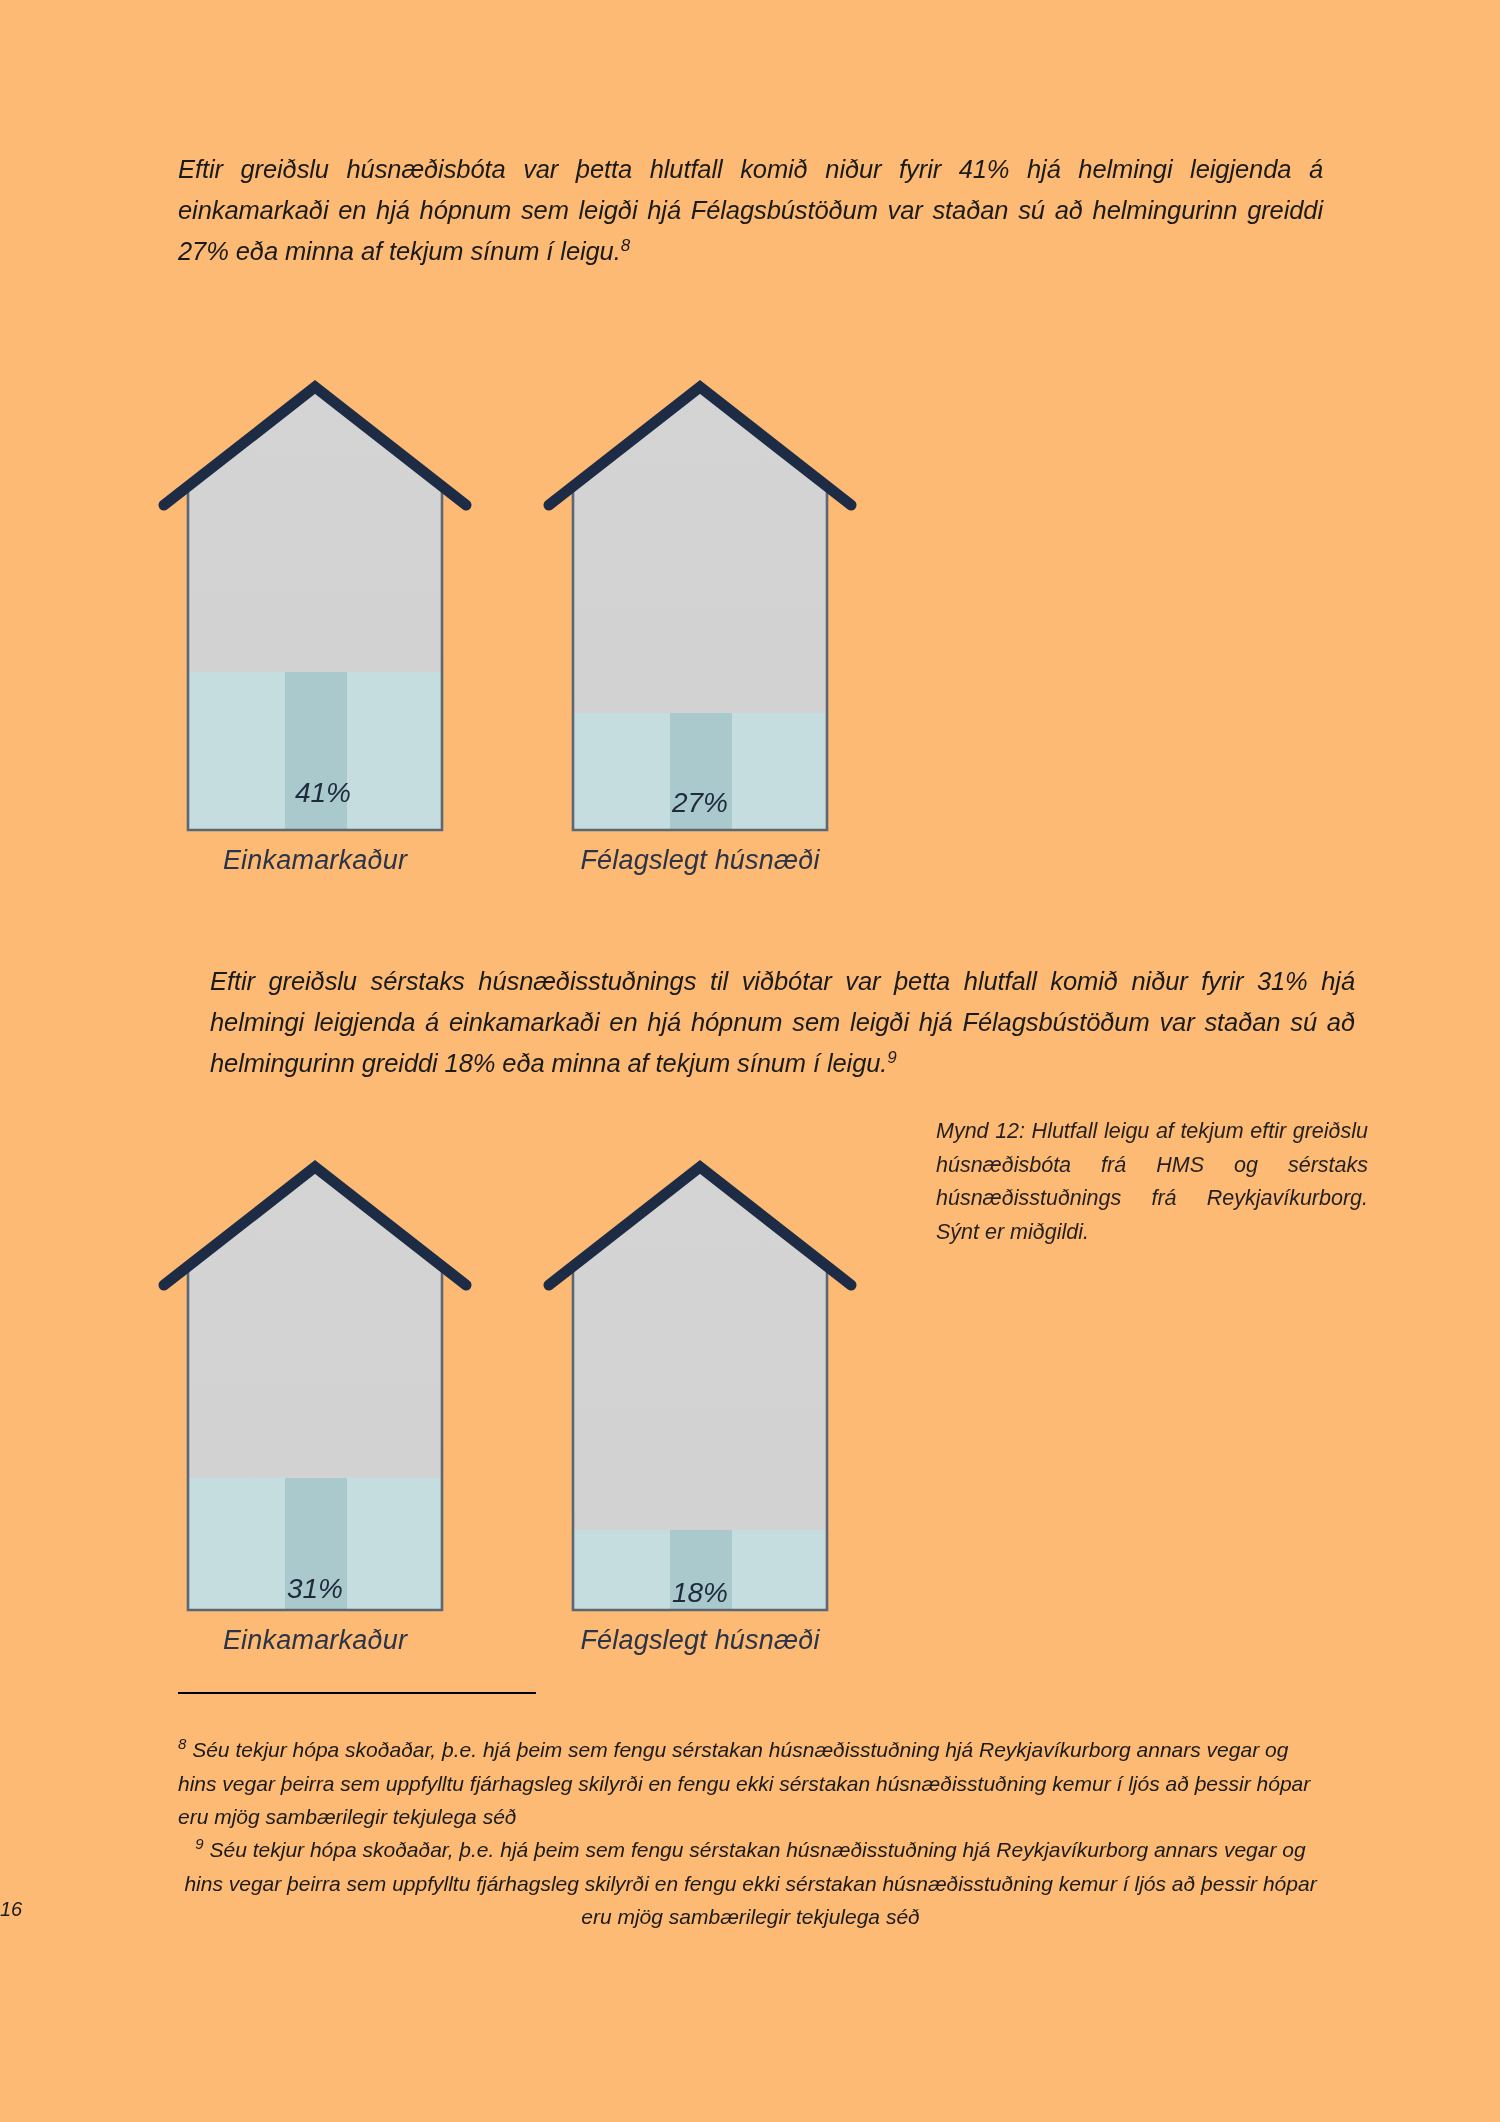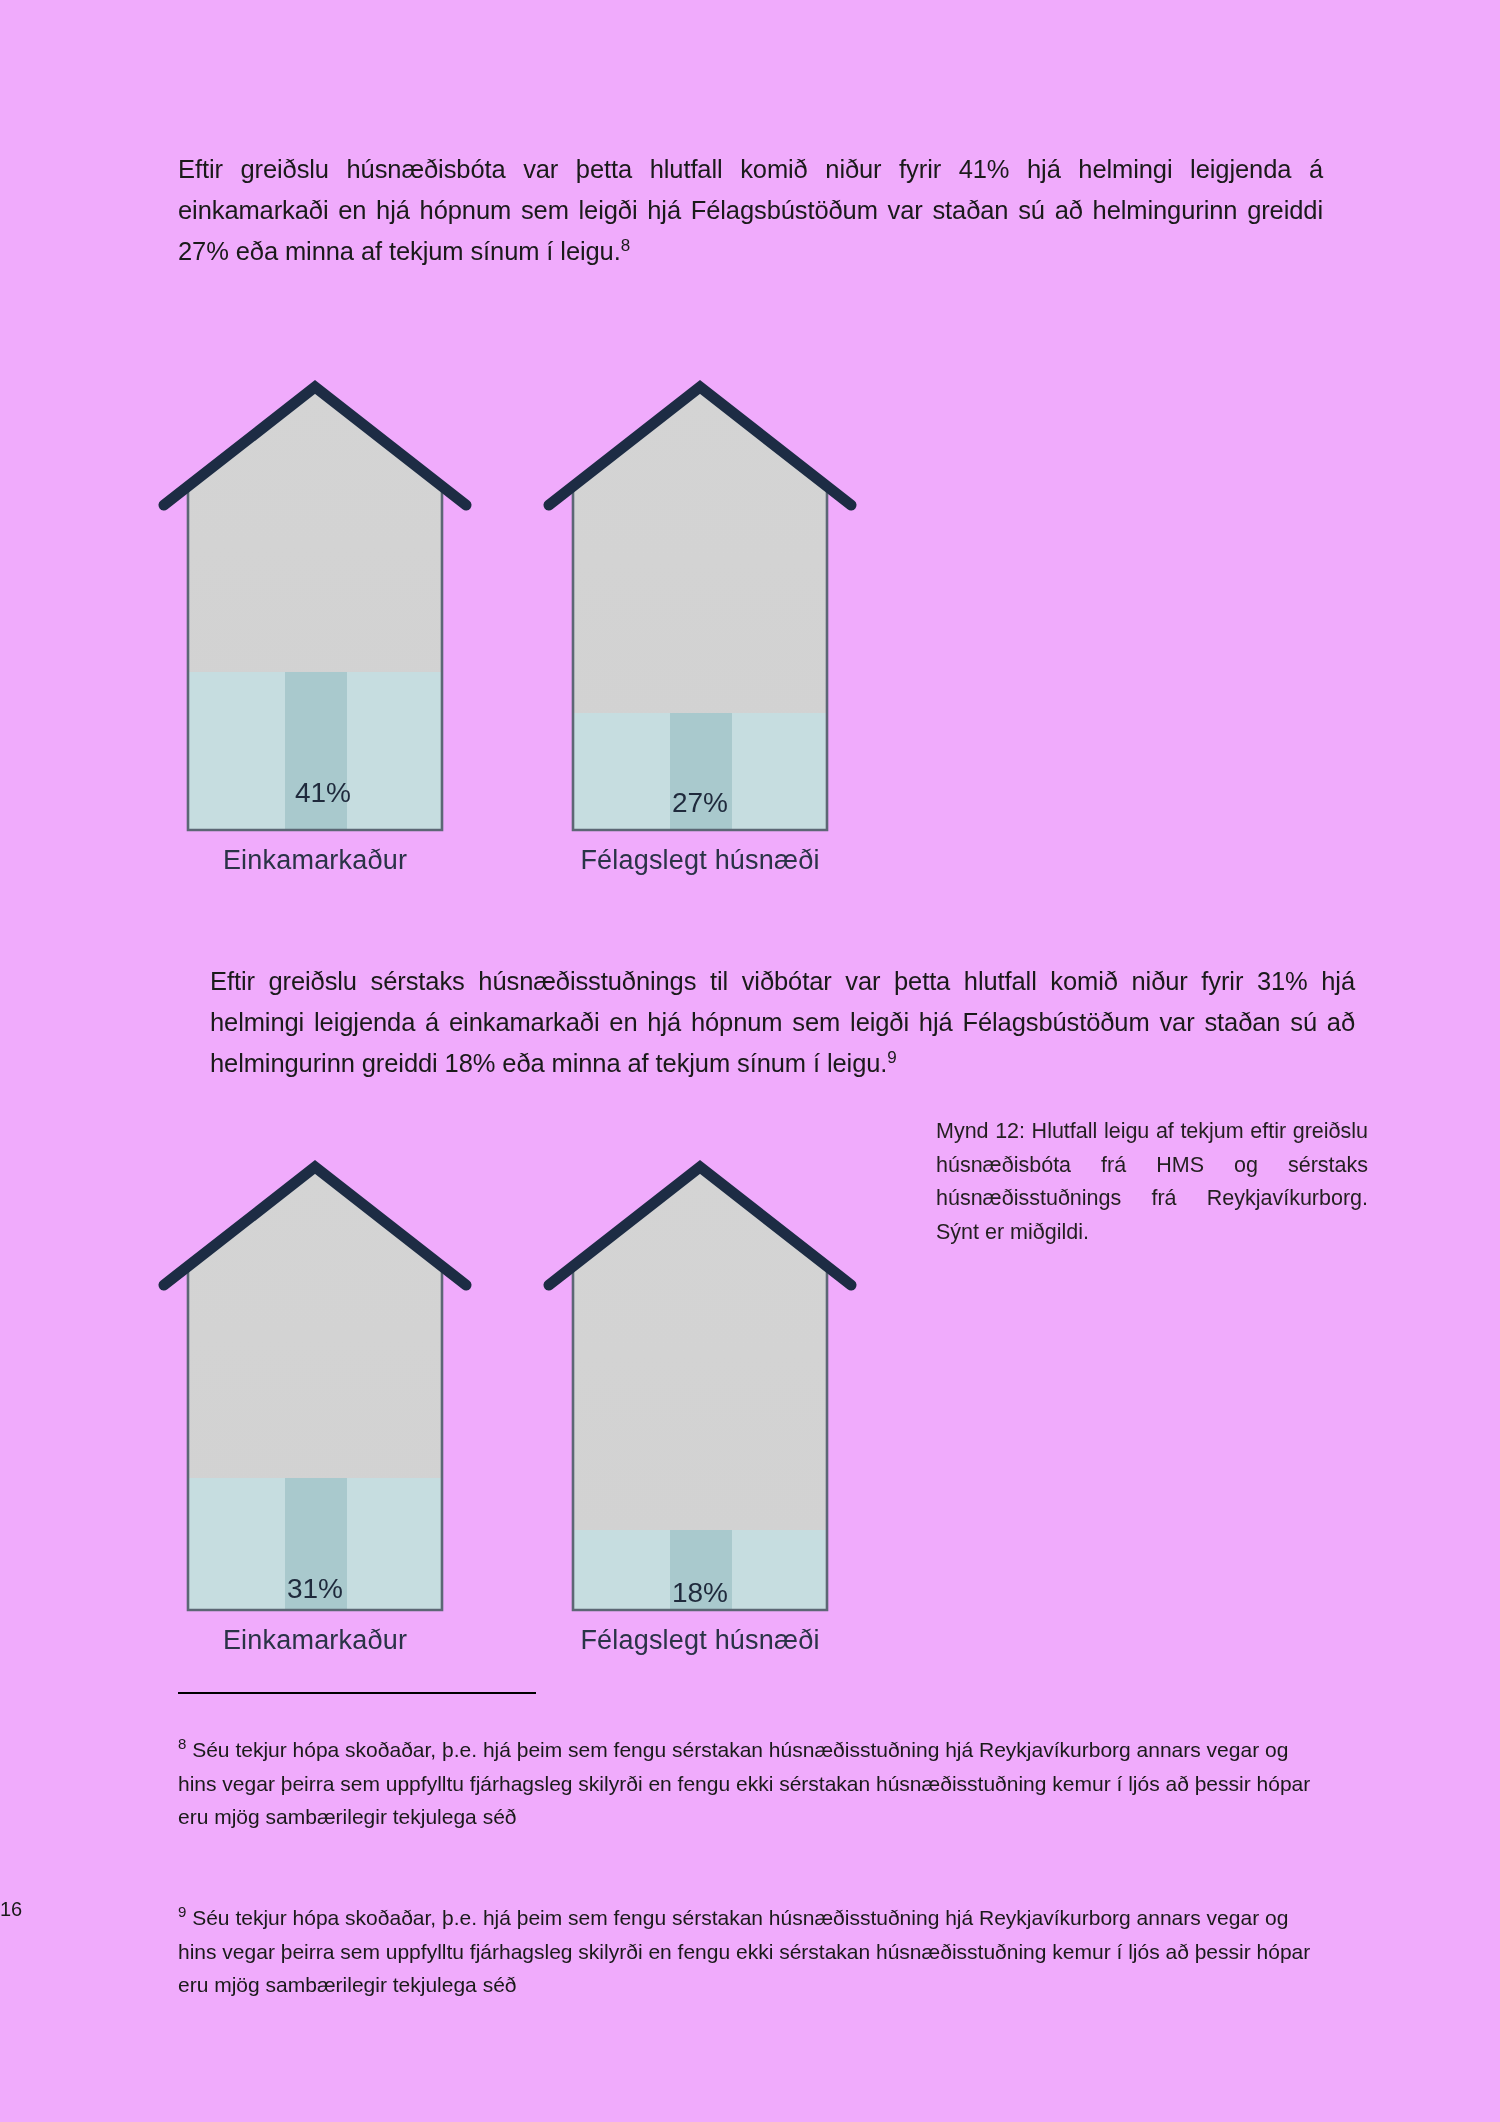--- a/index.html
+++ b/index.html
@@ -12,21 +12,22 @@
     width: 1500px;
     height: 2122px;
     position: relative;
     font-family: "Liberation Sans", sans-serif;
     color: #231f20;
     overflow: hidden;
   }
   .page {
     position: absolute;
     inset: 0;
-    background: #f0abfc;
+    background: #fdba74;
+    font-style: italic;
   }
 
   
   .para {
     position: absolute;
     left: 178px;
     width: 1145px;
     text-align: justify;
     font-family: "Liberation Sans", sans-serif;
     font-size: 25.5px;
@@ -114,21 +115,21 @@
     line-height: 33.5px;
     color: #1a1a1a;
     text-align: left;
   }
   .footnote sup {
     font-size: 15px;
     vertical-align: super;
     line-height: 0;
   }
   #footnote-8 { top: 1712px; }
-  #footnote-9 { top: 1880px; }
+  #footnote-9 { top: 1812px; text-align: center; }
 
   .page-number {
     position: absolute;
     left: 0;
     right: 0;
     top: 1898px;
     text-align: left;
     font-family: "Liberation Sans", sans-serif;
     font-size: 20px;
     color: #1a1a1a;

